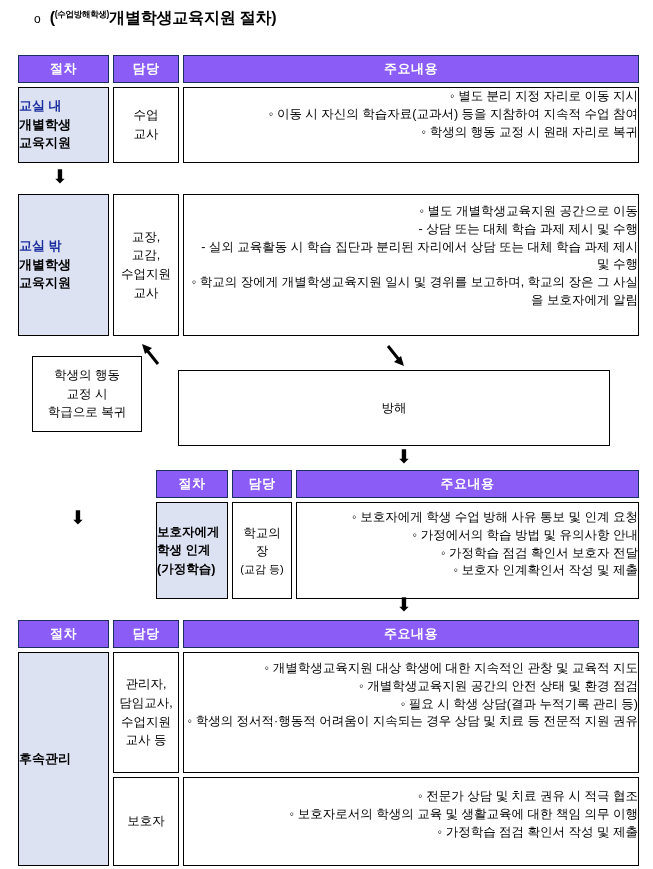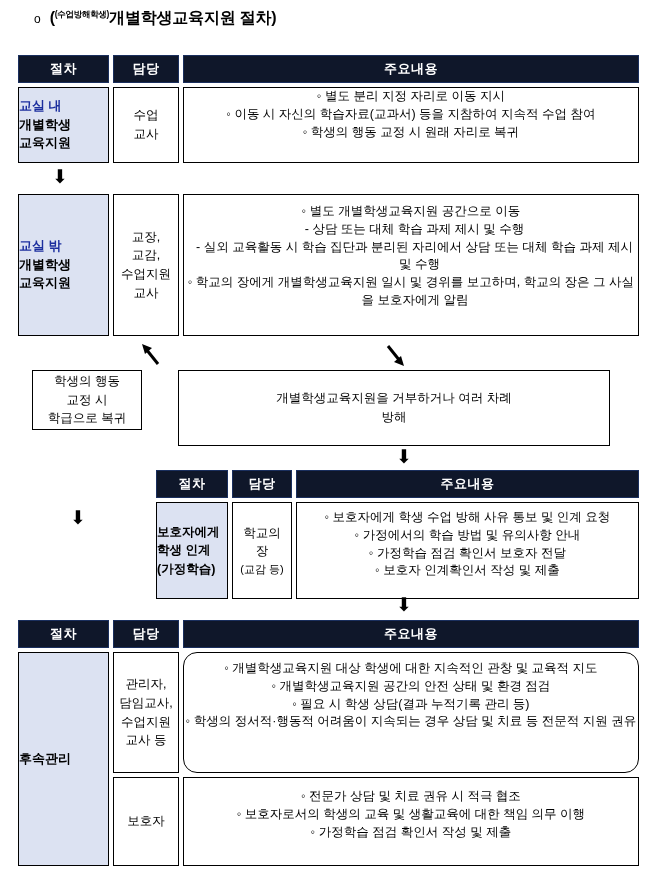--- a/index.html
+++ b/index.html
@@ -48,21 +48,21 @@
     position: absolute;
     border-collapse: separate;
     border-spacing: 4px 4px;
     table-layout: fixed;
   }
   .ftable td {
     padding: 0;
     vertical-align: middle;
   }
   .hdr {
-    background: #0f172a;
+    background: #8b5cf6;
     color: #ffffff;
     font-size: 13px;
     font-weight: bold;
     text-align: center;
     border: 1px solid #1a2f5e;
     height: 26px;
     letter-spacing: 0.5px;
   }
   .cell {
     border: 1px solid #000000;
@@ -74,21 +74,21 @@
     font-weight: bold;
     line-height: 1.45;
     font-size: 13px;
   }
   .cell-who {
     text-align: center;
     line-height: 1.5;
     font-size: 12.5px;
   }
   .cell-main {
-    text-align: center;
+    text-align: right;
     padding: 5px 4px 5px 5px;
     line-height: 1.42;
     font-size: 12.5px;
   }
   .blue { color: #1B2E9E; }
 
   .bl {
     display: block;
     white-space: nowrap;
     text-indent: -8px;
@@ -208,31 +208,30 @@
 
 <svg class="arrow-diag" style="left:140px; top:344px;" viewBox="0 0 22 22">
   <line x1="18" y1="20" x2="6" y2="5" stroke="#000" stroke-width="3"></line>
   <polygon points="2,0 12,4 5,10" fill="#000"></polygon>
 </svg>
 <svg class="arrow-diag" style="left:384px; top:344px;" viewBox="0 0 22 22">
   <line x1="4" y1="2" x2="16" y2="17" stroke="#000" stroke-width="3"></line>
   <polygon points="20,22 10,18 17,12" fill="#000"></polygon>
 </svg>
 
-<div class="fbox" style="left:32px; top:370px; width:110px; height:60px;">
+<div class="fbox" style="left:32px; top:356px; width:110px; height:76px;">
   <div>
     <span class="ln">학생의 행동</span>
     <span class="ln">교정 시</span>
     <span class="ln">학급으로 복귀</span>
   </div>
 </div>
 
 <div class="fbox" style="left:178px; top:370px; width:432px; height:76px;">
   <div>
-    <span class="ln">개별학생교육지원을 거부하거나 여러 차례</span>
     <span class="ln">방해</span>
   </div>
 </div>
 
 <div class="arrow" style="left:396px; top:447px;">⬇</div>
 
 <div class="arrow" style="left:70px; top:508px;">⬇</div>
 
 <table class="ftable" style="left:152px; top:466px; width:487px;">
   <colgroup>
@@ -284,21 +283,21 @@
   <tr>
     <td class="cell cell-proc" rowspan="2" style="height:212px;">
       <span class="ln">후속관리</span>
     </td>
     <td class="cell cell-who" style="height:118px;">
       <span class="ln">관리자,</span>
       <span class="ln">담임교사,</span>
       <span class="ln">수업지원</span>
       <span class="ln">교사 등</span>
     </td>
-    <td class="cell cell-main" style="vertical-align:top; padding-top:7px;border-radius:14px;">
+    <td class="cell cell-main" style="vertical-align:top; padding-top:7px;">
       <span class="bl">◦ <span>개별학생교육지원 대상 학생에 대한 지속적인 관창 및 교육적 지도</span></span>
       <span class="bl">◦ <span>개별학생교육지원 공간의 안전 상태 및 환경 점검</span></span>
       <span class="bl">◦ <span>필요 시 학생 상담(결과 누적기록 관리 등)</span></span>
       <span class="bl wrap">◦ <span>학생의 정서적·행동적 어려움이 지속되는 경우 상담 및 치료 등 전문적 지원 권유</span></span>
     </td>
   </tr>
   <tr>
     <td class="cell cell-who" style="height:86px;">
       <span class="ln">보호자</span>
     </td>

